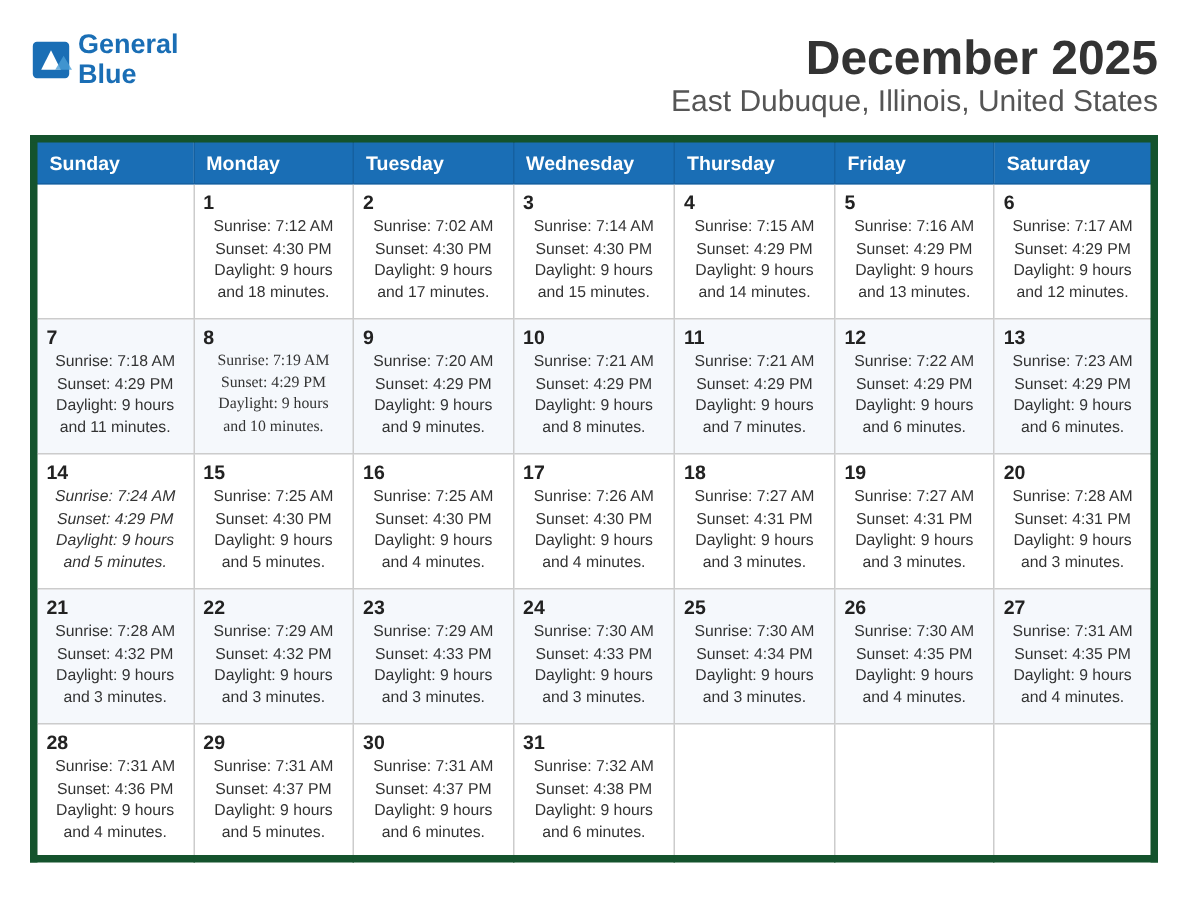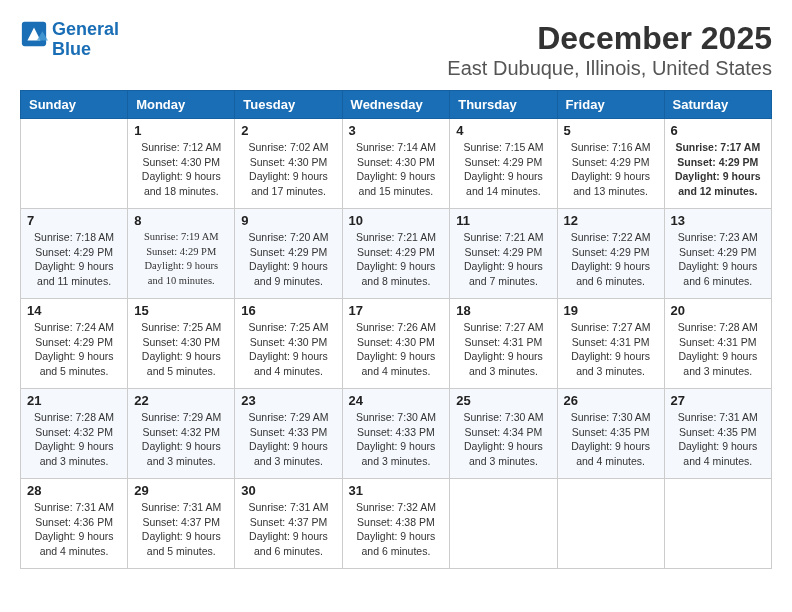--- a/index.html
+++ b/index.html
@@ -11,21 +11,21 @@
       padding: 20px;
     }
     .header {
       display: flex;
       justify-content: space-between;
       align-items: flex-start;
       margin-bottom: 10px;
     }
     .logo {
       display: flex;
-      align-items: flex-start;
+      align-items: center;
       gap: 4px;
     }
     .logo-text {
       font-size: 18px;
       font-weight: bold;
       color: #333;
       line-height: 1.1;
     }
     .logo-text span {
       color: #1a6eb5;
@@ -42,21 +42,21 @@
       font-weight: bold;
       color: #333;
     }
     .location {
       font-size: 20px;
       color: #555;
     }
     .calendar {
       width: 100%;
       border-collapse: collapse;
-      border: 1px solid #14532d;
+      border: 5px solid #14532d;
     }
     .calendar th {
       background: #1a6eb5;
       color: #fff;
       text-align: left;
       padding: 6px 8px;
       font-size: 13px;
       border: 1px solid #1560a0;
     }
     .calendar td {
@@ -151,21 +151,21 @@
         </td>
         <td>
           <span class="day-num">5</span>
           <div class="day-info" style="white-space: pre-line;">Sunrise: 7:16 AM
 Sunset: 4:29 PM
 Daylight: 9 hours
 and 13 minutes.</div>
         </td>
         <td>
           <span class="day-num">6</span>
-          <div class="day-info" style="white-space: pre-line; font-weight: bold;">Sunrise: 7:17 AM
+          <div class="day-info" style="white-space: pre-line;">Sunrise: 7:17 AM
 Sunset: 4:29 PM
 Daylight: 9 hours
 and 12 minutes.</div>
         </td>
       </tr>
       <tr>
         <td>
           <span class="day-num">7</span>
           <div class="day-info" style="white-space: pre-line;">Sunrise: 7:18 AM
 Sunset: 4:29 PM
@@ -211,21 +211,21 @@
           <span class="day-num">13</span>
           <div class="day-info" style="white-space: pre-line;">Sunrise: 7:23 AM
 Sunset: 4:29 PM
 Daylight: 9 hours
 and 6 minutes.</div>
         </td>
       </tr>
       <tr>
         <td>
           <span class="day-num">14</span>
-          <div class="day-info" style="white-space: pre-line;">Sunrise: 7:24 AM
+          <div class="day-info" style="white-space: pre-line; font-style: italic;">Sunrise: 7:24 AM
 Sunset: 4:29 PM
 Daylight: 9 hours
 and 5 minutes.</div>
         </td>
         <td>
           <span class="day-num">15</span>
           <div class="day-info" style="white-space: pre-line;">Sunrise: 7:25 AM
 Sunset: 4:30 PM
 Daylight: 9 hours
 and 5 minutes.</div>

